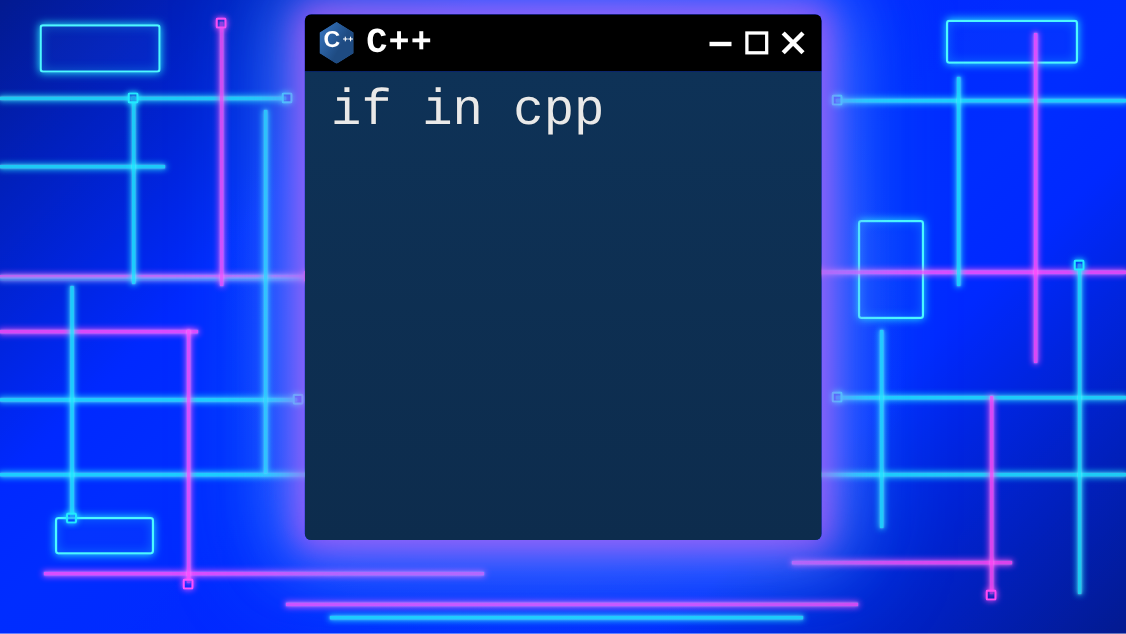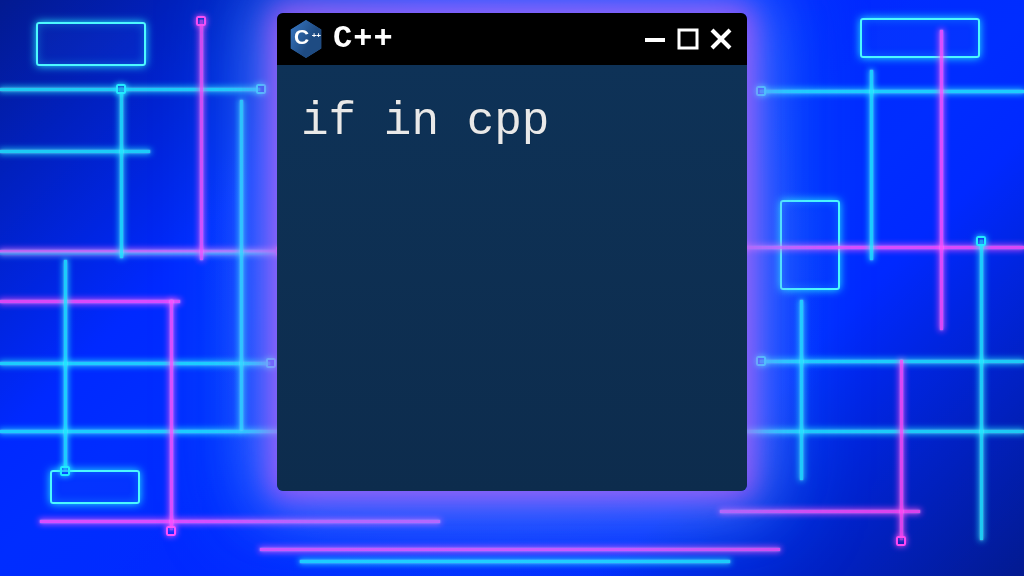--- a/index.html
+++ b/index.html
@@ -63,21 +63,21 @@
     color:#fff; font:700 32px/1 "Consolas","Courier New",monospace;
     margin-left:10px; letter-spacing:1px; flex:1 1 auto;
   }
   .win-controls{ display:flex; align-items:center; gap:10px; }
   .win-controls svg{ display:block; }
 
   .term-body{
     height:calc(100% - 52px);
     background:#0e2f52;
     background:linear-gradient(180deg,#0e3257 0%,#0d2c4d 100%);
-    padding:32px 24px;
+    padding:11px 24px;
   }
   .term-text{
     color:#e9e9e9;
     font:400 46px/1.1 "Consolas","Menlo","Courier New",monospace;
     white-space:pre;
     text-shadow:0 0 1px rgba(0,0,0,.4);
   }
 </style>
 </head>
 <body>

